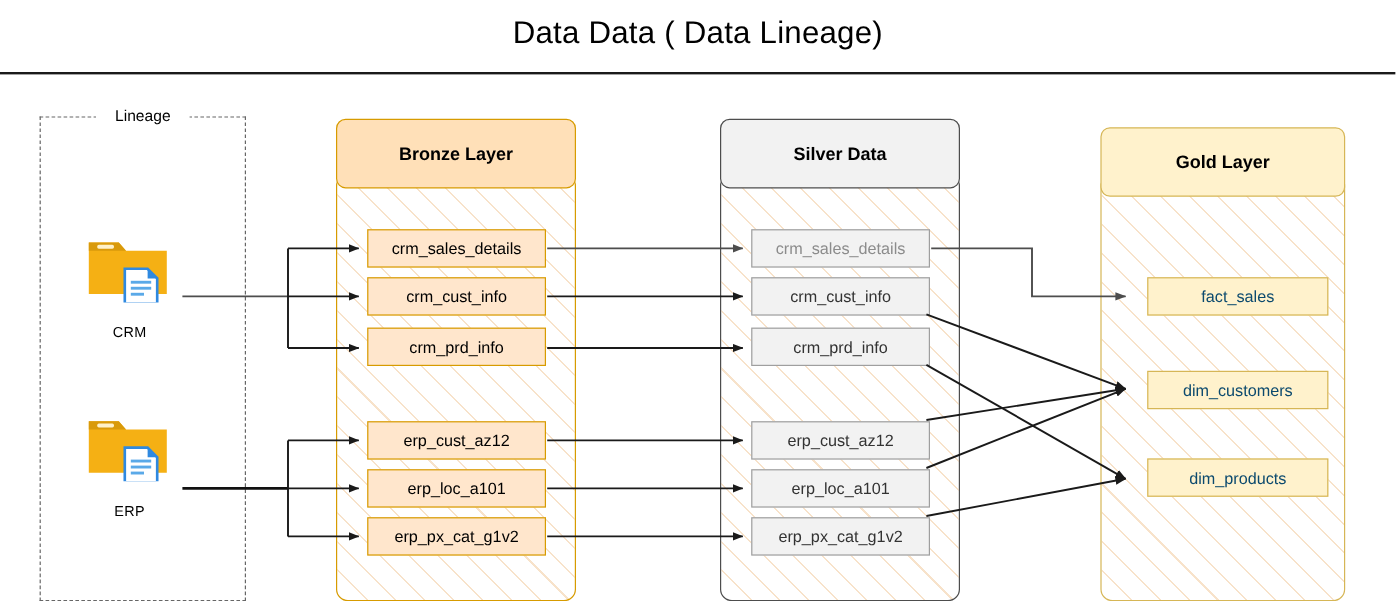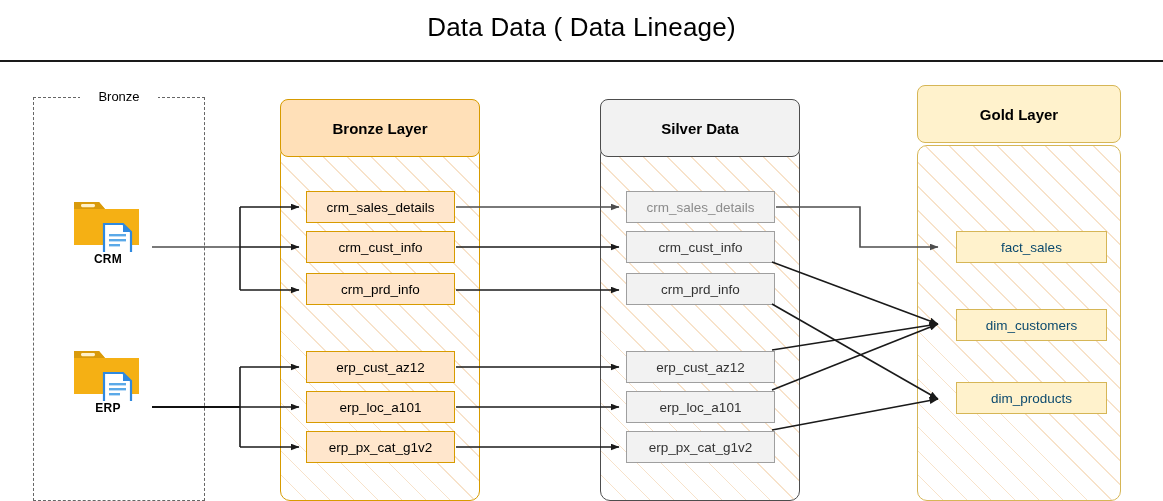--- a/index.html
+++ b/index.html
@@ -84,22 +84,22 @@
     z-index: 3;
   }
   .source-icon {
     position: relative;
     width: 74px;
     height: 56px;
     margin: 0 auto;
   }
   .source-caption {
     font-size: 12px;
-    font-weight: bold;
-    margin-top: 0;
+    font-weight: normal;
+    margin-top: 18px;
     letter-spacing: 0.3px;
   }
 
   
   .layer-header {
     position: absolute;
     height: 58px;
     border-radius: 8px;
     box-sizing: border-box;
     display: flex;
@@ -135,21 +135,21 @@
   #bronze-body { left: 280px; top: 145px; width: 200px; height: 356px;
     background: #ffffff; border: 1.5px solid #d79b00; }
 
   
   #silver-header { left: 600px; top: 99px; width: 200px;
     background: #f2f2f2; border: 1.5px solid #4d4d4d; }
   #silver-body { left: 600px; top: 145px; width: 200px; height: 356px;
     background: #ffffff; border: 1.5px solid #4d4d4d; }
 
   
-  #gold-header { left: 917px; top: 85px; width: 204px;
+  #gold-header { left: 917px; top: 106px; width: 204px;
     background: #fff2cc; border: 1.5px solid #d6b656; }
   #gold-body { left: 917px; top: 145px; width: 204px; height: 356px;
     background: #ffffff; border: 1.5px solid #d6b656; }
 
   
   .node {
     position: absolute;
     height: 32px;
     border-radius: 0;
     box-sizing: border-box;
@@ -211,21 +211,21 @@
     <path d="M772,304 L938,399" marker-end="url(#ah)"></path>
     <path d="M772,350 L938,324" marker-end="url(#ah)"></path>
     <path d="M772,390 L938,324" marker-end="url(#ah)"></path>
     <path d="M772,430 L938,399" marker-end="url(#ah)"></path>
   </g>
 </svg>
 
 <div id="sources-top-left"></div>
 <div id="sources-top-right"></div>
 <div id="sources-group"></div>
-<div id="sources-label">Bronze</div>
+<div id="sources-label">Lineage</div>
 
 <div class="source-node" style="left:60px; top:196px;">
   <div class="source-icon">
     <svg viewBox="0 0 74 56" width="74" height="56">
       <path d="M3,6 L28,6 L34,13 L68,13 L68,49 L3,49 Z" fill="#f5b014"></path>
       <path d="M3,6 L28,6 L34,13 L3,13 Z" fill="#d99a0b"></path>
       <rect x="10" y="8" width="14" height="3.2" rx="1.4" fill="#fff1c9"></rect>
       <path d="M33,28 L52,28 L60,36 L60,57 L33,57 Z" fill="#ffffff" stroke="#2f89e0" stroke-width="2.2"></path>
       <path d="M52,28 L60,36 L52,36 Z" fill="#2f89e0"></path>
       <rect x="38" y="38" width="17" height="2.4" fill="#5aa9e8"></rect>

